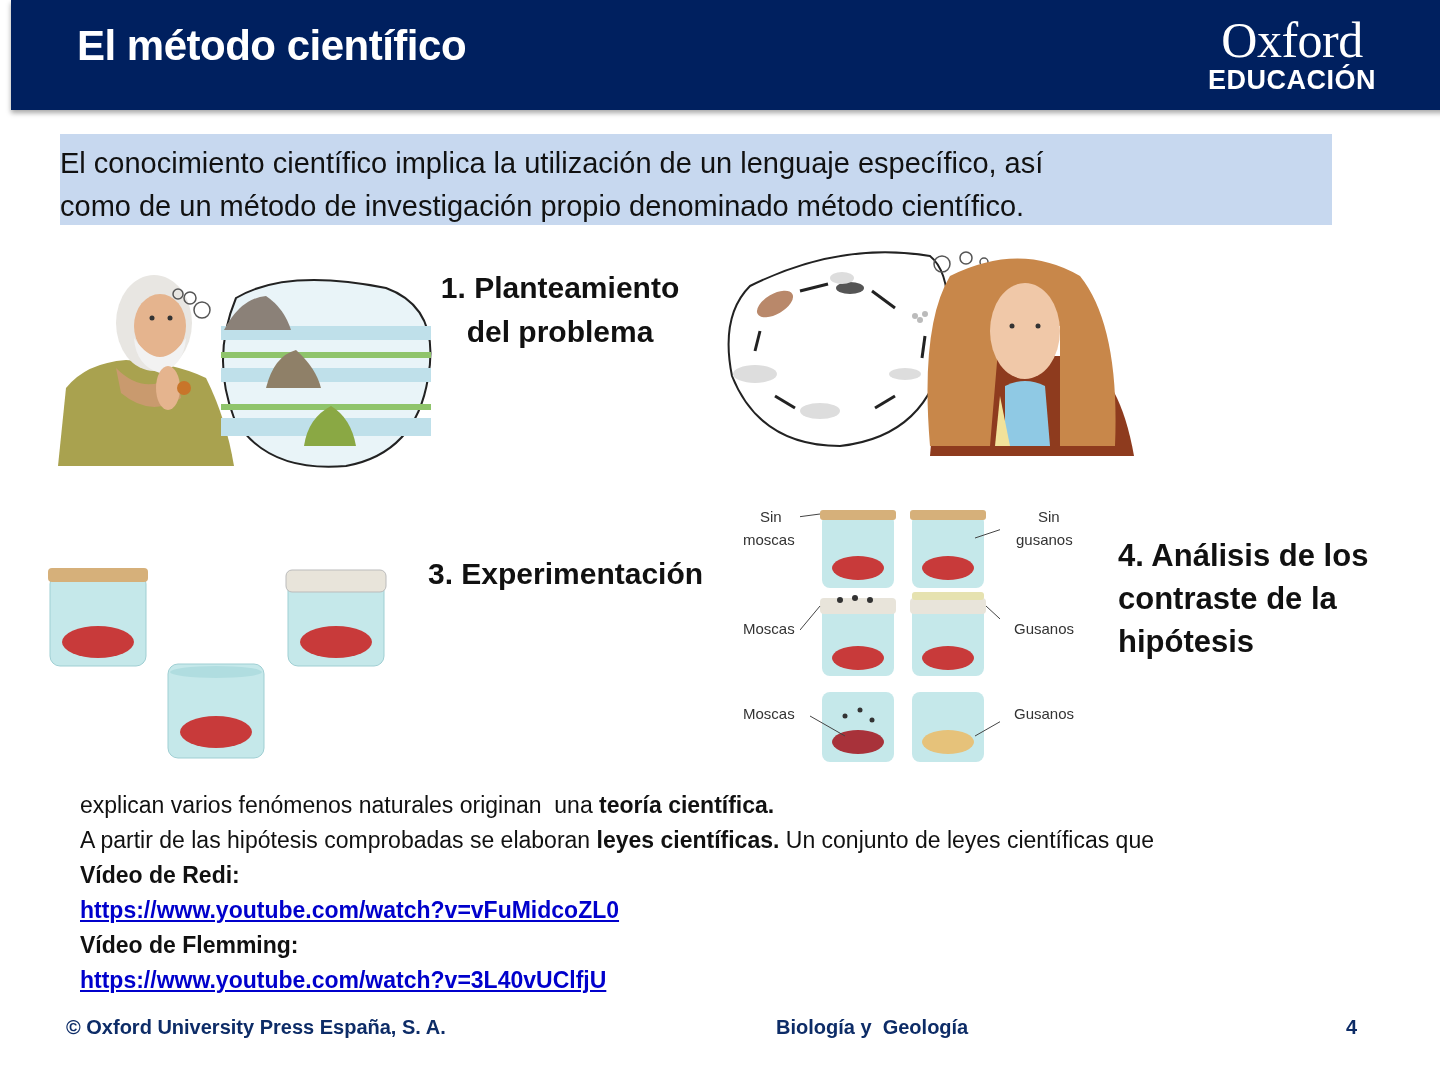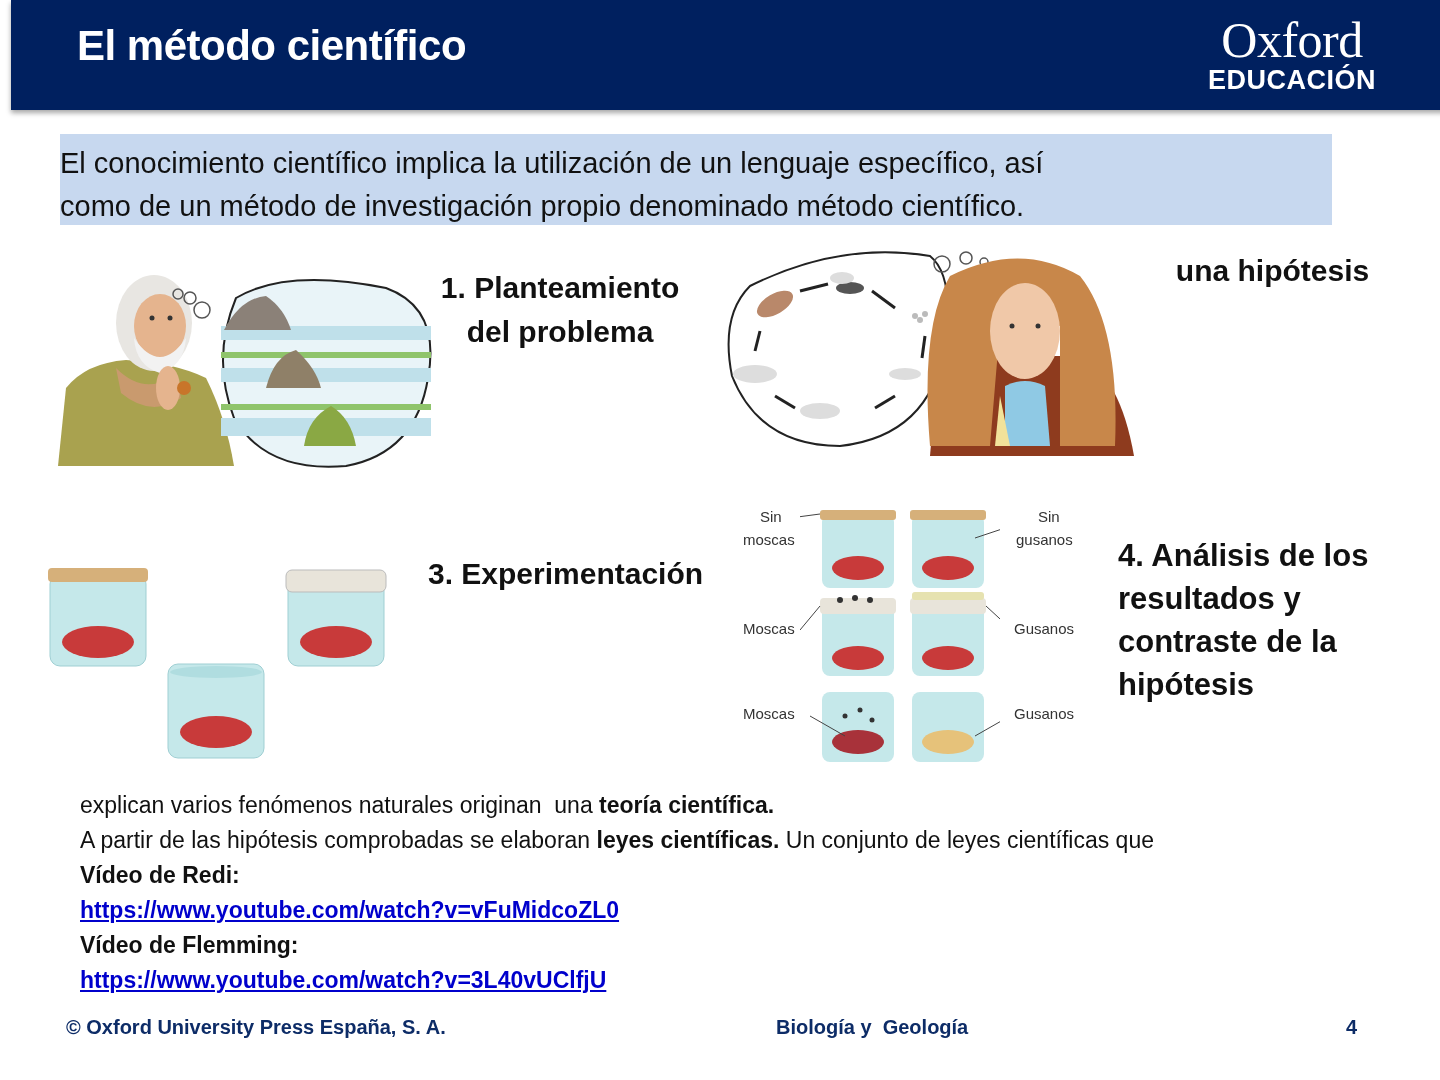--- a/index.html
+++ b/index.html
@@ -128,21 +128,20 @@
 
   <path d="M210 210 L215 150 Q230 110 260 110 L360 110 Q400 130 414 210 Z" fill="#8e3b1e"></path>
   <path d="M230 30 Q300 -5 360 30 Q400 80 395 200 L340 200 L340 80 L280 80 L270 200 L210 200 Q200 80 230 30 Z" fill="#c8874a"></path>
   <ellipse cx="305" cy="85" rx="35" ry="48" fill="#f0c8a8"></ellipse>
   <circle cx="292" cy="80" r="2.5" fill="#333"></circle>
     <circle cx="318" cy="80" r="2.5" fill="#333"></circle>
   <path d="M285 140 Q305 130 325 140 L330 200 L285 200 Z" fill="#8fc9e4"></path>
   <path d="M280 150 L290 200 L275 200 Z" fill="#f2e29a"></path>
 </svg>
 <div class="step-title s2">
-  <div>una hipótesis</div>
 </div>
 
 <svg class="illus" style="left:44px;top:560px;" width="350" height="205" viewBox="0 0 350 205">
 
   <rect x="6" y="14" width="96" height="92" rx="10" fill="#c5e8ea" stroke="#9fcfd3"></rect>
   <rect x="4" y="8" width="100" height="14" rx="4" fill="#d6b07a"></rect>
   <ellipse cx="54" cy="82" rx="36" ry="16" fill="#c83a3a"></ellipse>
 
   <rect x="244" y="18" width="96" height="88" rx="10" fill="#c5e8ea" stroke="#9fcfd3"></rect>
   <rect x="242" y="10" width="100" height="22" rx="6" fill="#e8e4da" stroke="#bbb"></rect>
@@ -193,21 +192,20 @@
 <div class="label-small" style="left:743px;top:531px;">moscas</div>
 <div class="label-small" style="left:1038px;top:508px;">Sin</div>
 <div class="label-small" style="left:1016px;top:531px;">gusanos</div>
 <div class="label-small" style="left:743px;top:620px;">Moscas</div>
 <div class="label-small" style="left:1014px;top:620px;">Gusanos</div>
 <div class="label-small" style="left:743px;top:705px;">Moscas</div>
 <div class="label-small" style="left:1014px;top:705px;">Gusanos</div>
 
 <div class="step-title s4">
   <div>4. Análisis de los</div>
-  <div>resultados y</div>
   <div>contraste de la</div>
   <div>hipótesis</div>
 </div>
 
 <div class="bottom-text">
   <span class="bt-line"><span style="white-space:pre">explican varios fenómenos naturales originan  una </span><b>teoría científica.</b></span>
   <span class="bt-line"><span>A partir de las hipótesis comprobadas se elaboran </span><b>leyes científicas.</b><span> Un conjunto de leyes científicas que</span></span>
   <b class="bt-line">Vídeo de Redi:</b>
   <a class="bt-line link">https://www.youtube.com/watch?v=vFuMidcoZL0</a>
   <b class="bt-line">Vídeo de Flemming:</b>

